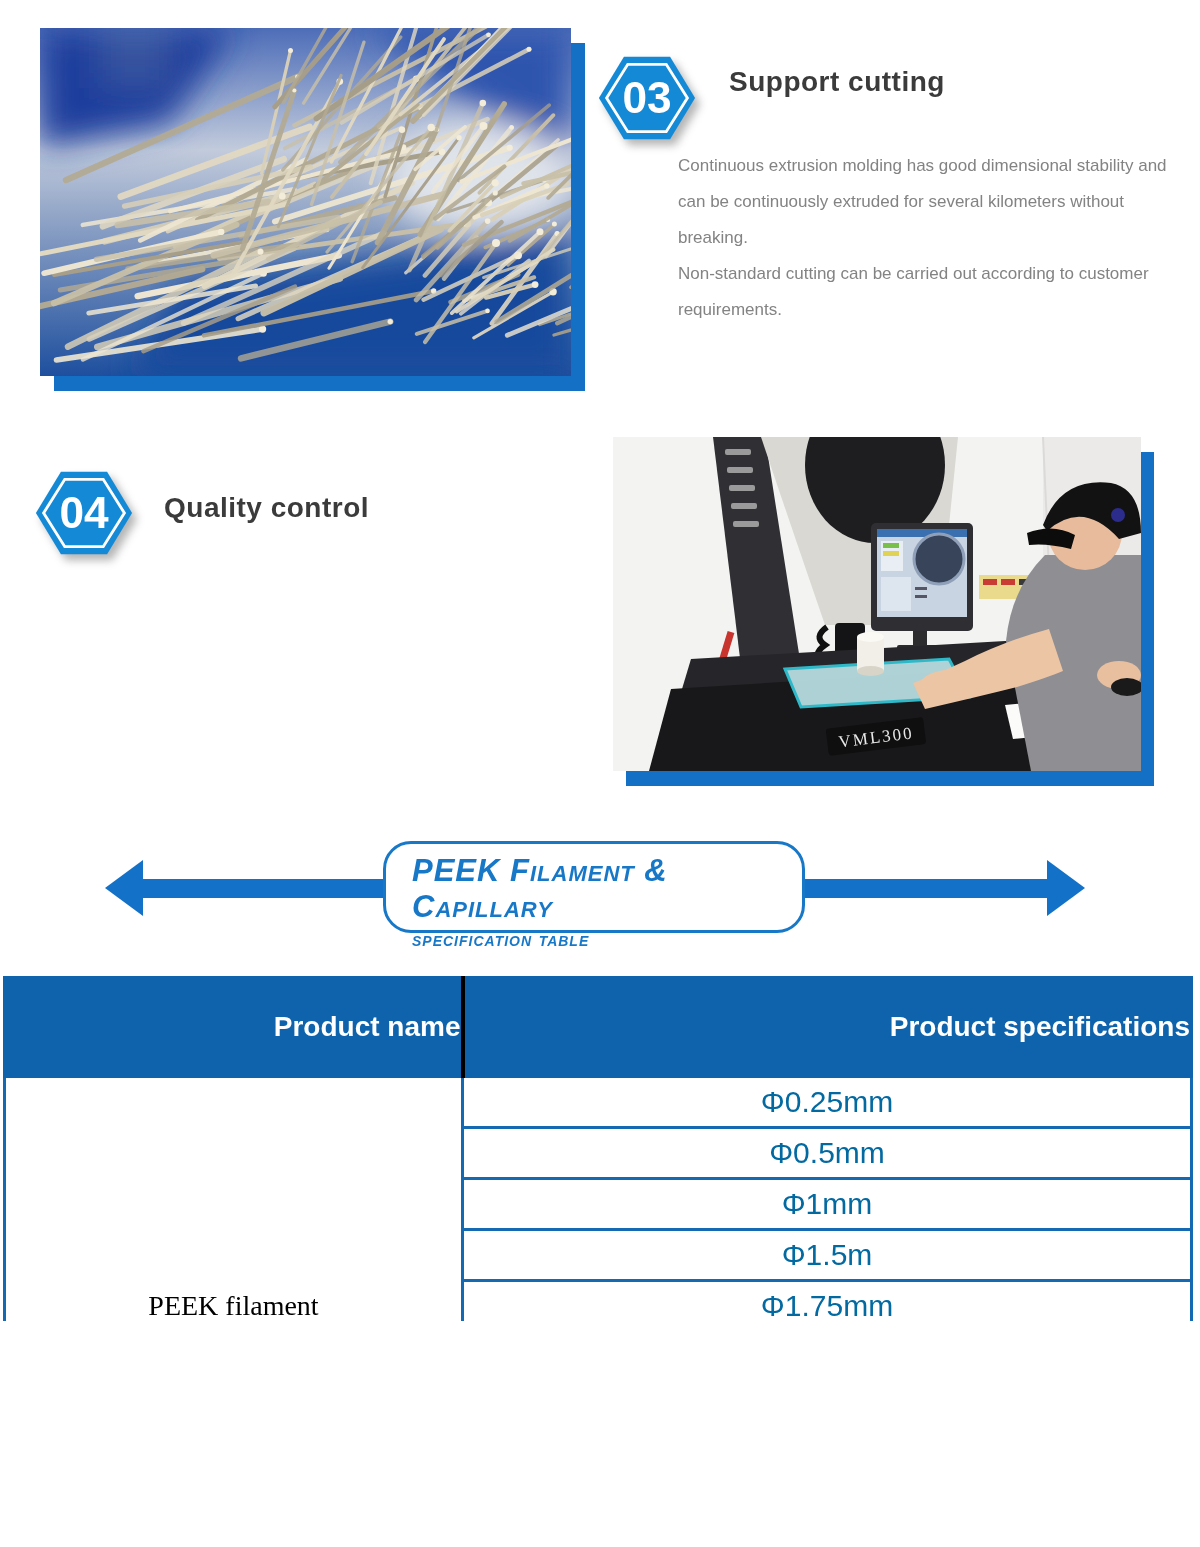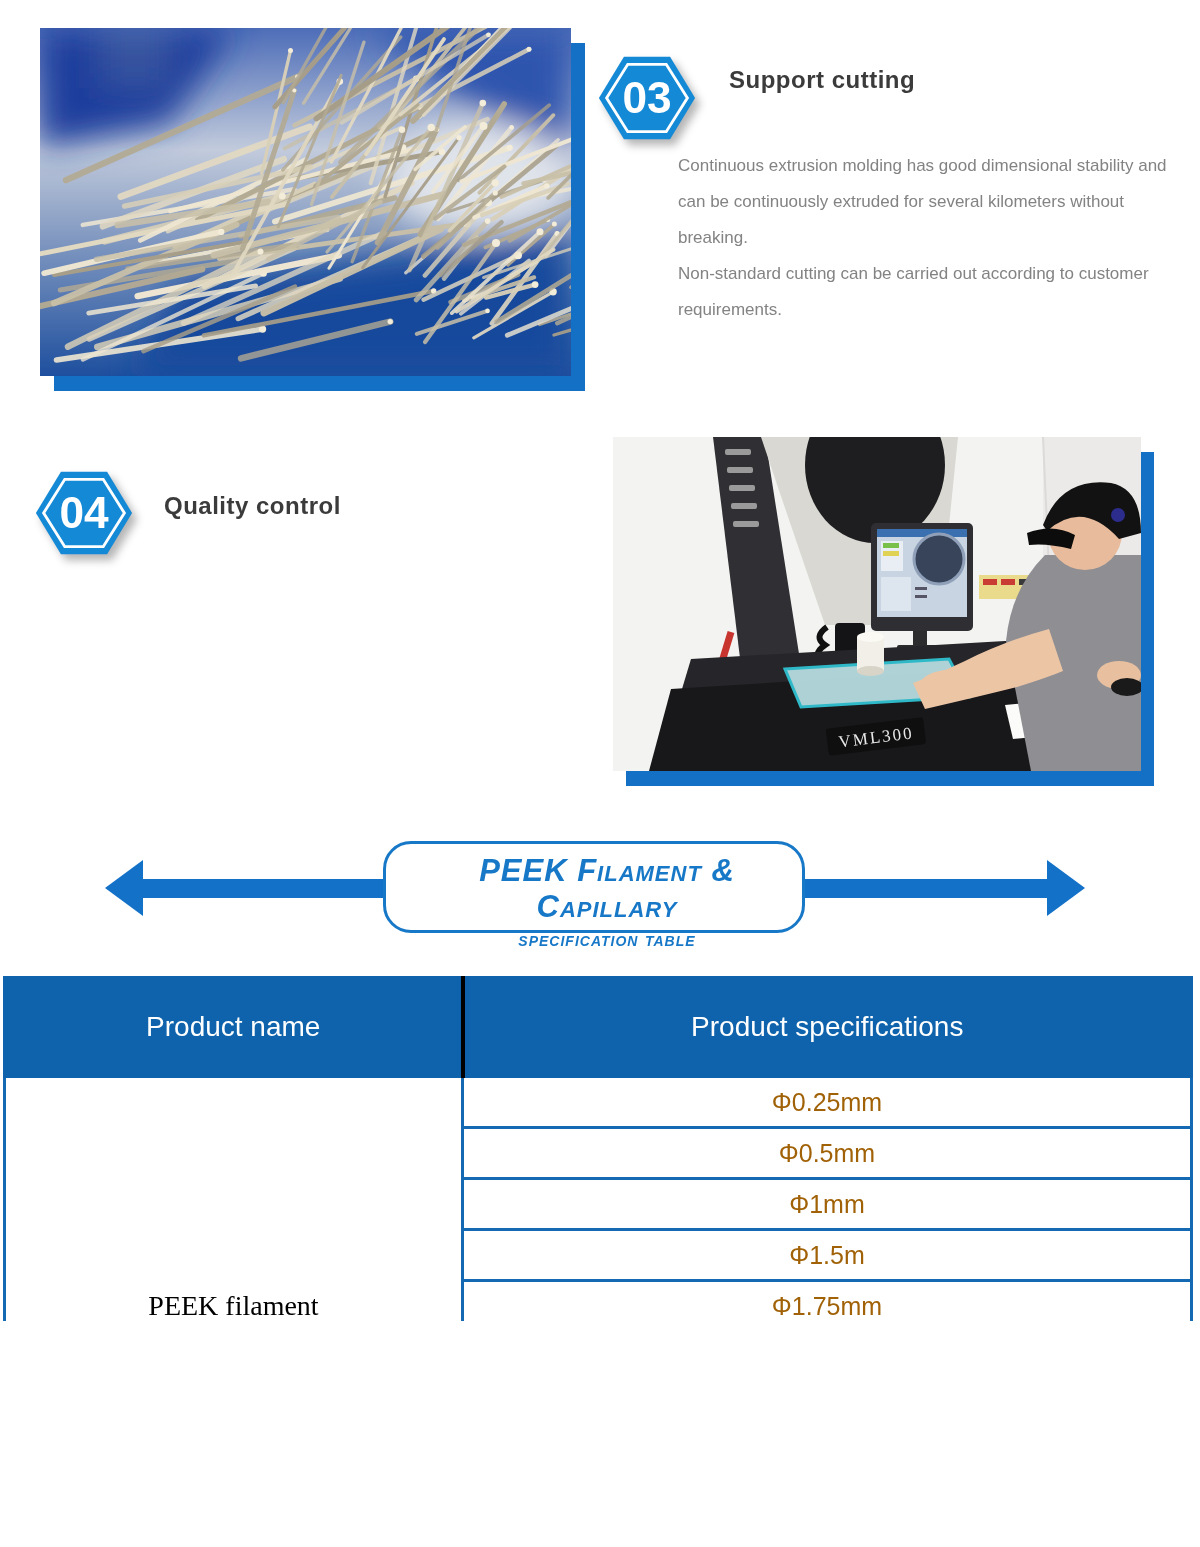--- a/index.html
+++ b/index.html
@@ -41,21 +41,21 @@
   .badge-04 { left: 34px;  top: 468px; }
   .badge text {
     font-family: "Liberation Sans", sans-serif;
     font-weight: bold;
     fill: #ffffff;
   }
 
   
   .feature-title {
     position: absolute;
-    font-size: 24px;
+    font-size: 28px;
     font-weight: bold;
     color: #3b3b3b;
     letter-spacing: .5px;
   }
   .title-03 { left: 729px; top: 66px; }
   .title-04 { left: 164px; top: 492px; }
   .feature-body {
     position: absolute;
     font-size: 17px;
     line-height: 36px;
@@ -73,21 +73,20 @@
   }
   .banner-box {
     position: absolute;
     left: 383px; top: 841px;
     width: 422px; height: 92px;
     background: #ffffff;
     border: 3px solid #1878c8;
     border-radius: 28px;
     z-index: 2;
     padding: 9px 0 0 26px;
-    text-align: center;
   }
   .banner-line1 {
     font-size: 31px;
     font-style: italic;
     font-weight: bold;
     font-variant: small-caps;
     color: #1878c8;
     letter-spacing: 1px;
   }
   .banner-line2 {
@@ -110,29 +109,30 @@
   }
   .spec-table th, .spec-table td {
     border: 3px solid #1568b2;
     text-align: center;
     vertical-align: middle;
   }
   .spec-table th {
     background: #0e63ac;
     color: #ffffff;
     font-size: 28px;
-    font-weight: normal;
+    font-weight: bold;
     height: 99px;
     border-color: #0e63ac;
+    text-align: right;
   }
   .spec-table th + th { border-left: 4px solid #000000; }
   .spec-table td { height: 51px; background: #ffffff; }
   .td-spec {
-    font-size: 25px;
-    color: #a16207;
+    font-size: 30px;
+    color: #0369a1;
     font-family: "Liberation Sans", sans-serif;
   }
   .td-product {
     font-family: "Liberation Serif", serif;
     font-size: 28px;
     color: #000000;
   }
   .spec-table tr:last-child td { border-bottom: 6px solid #0e63ac; }
   .col-name  { width: 458px; }
 </style>

